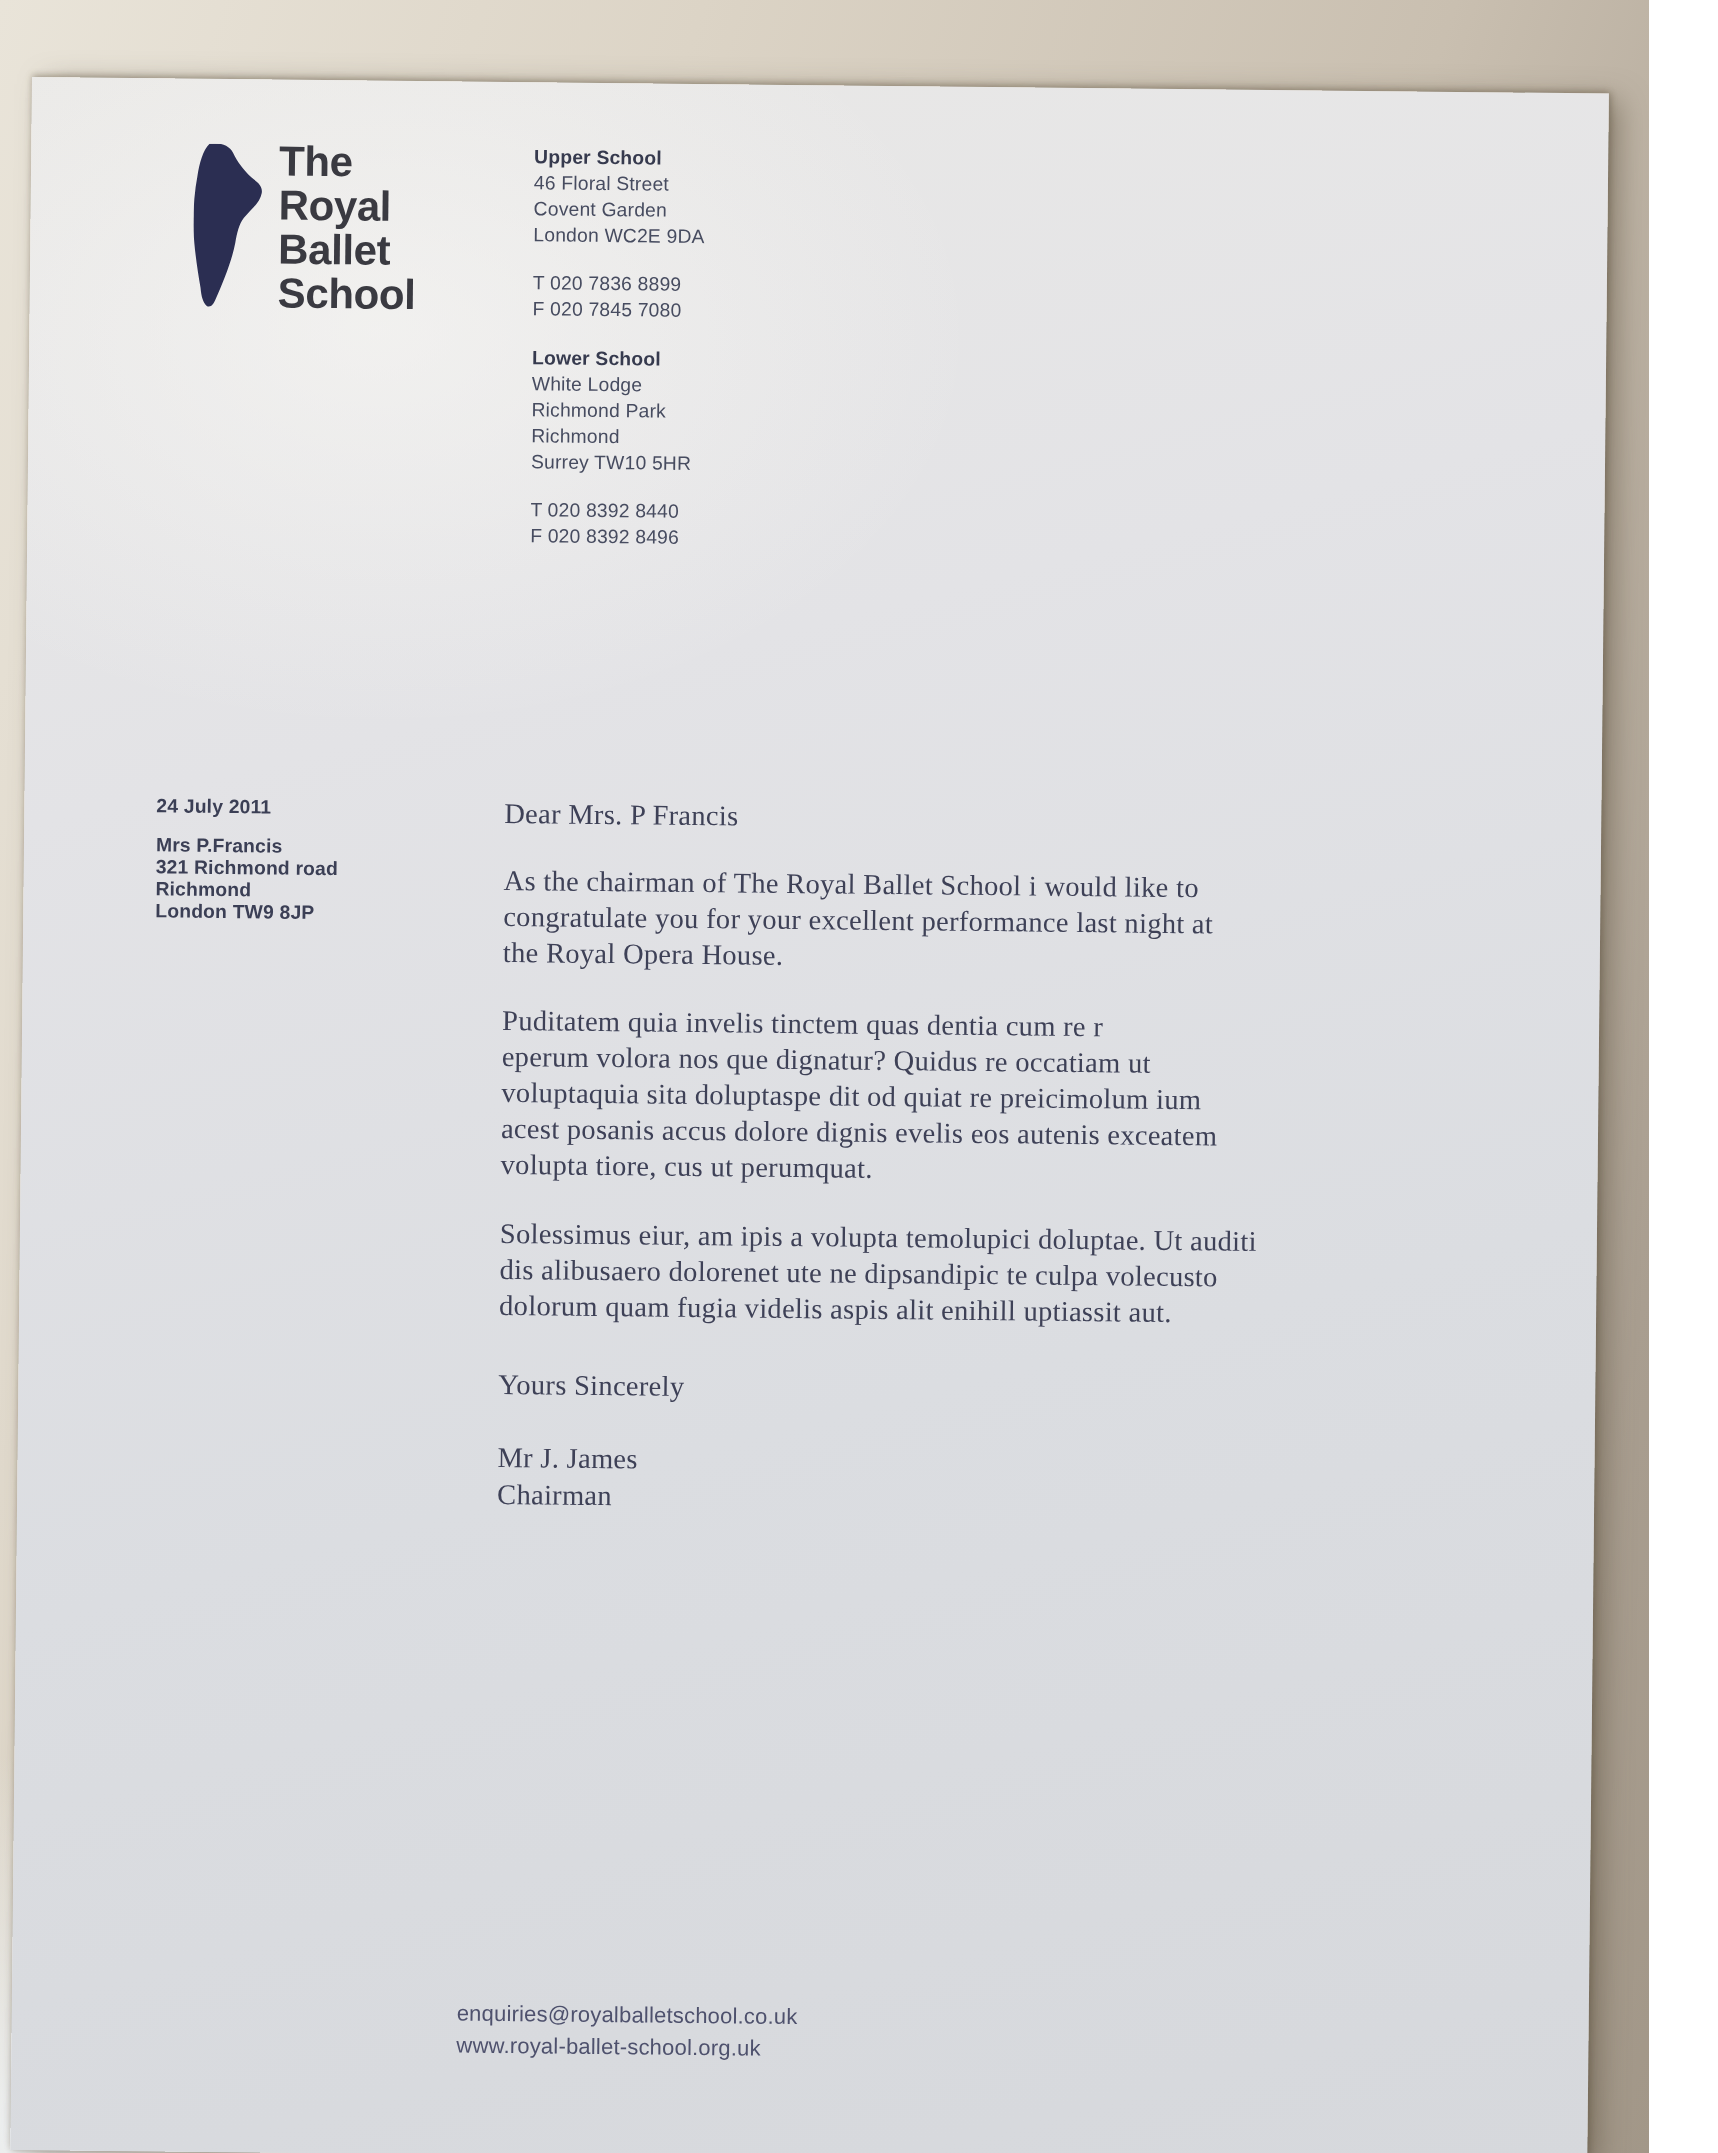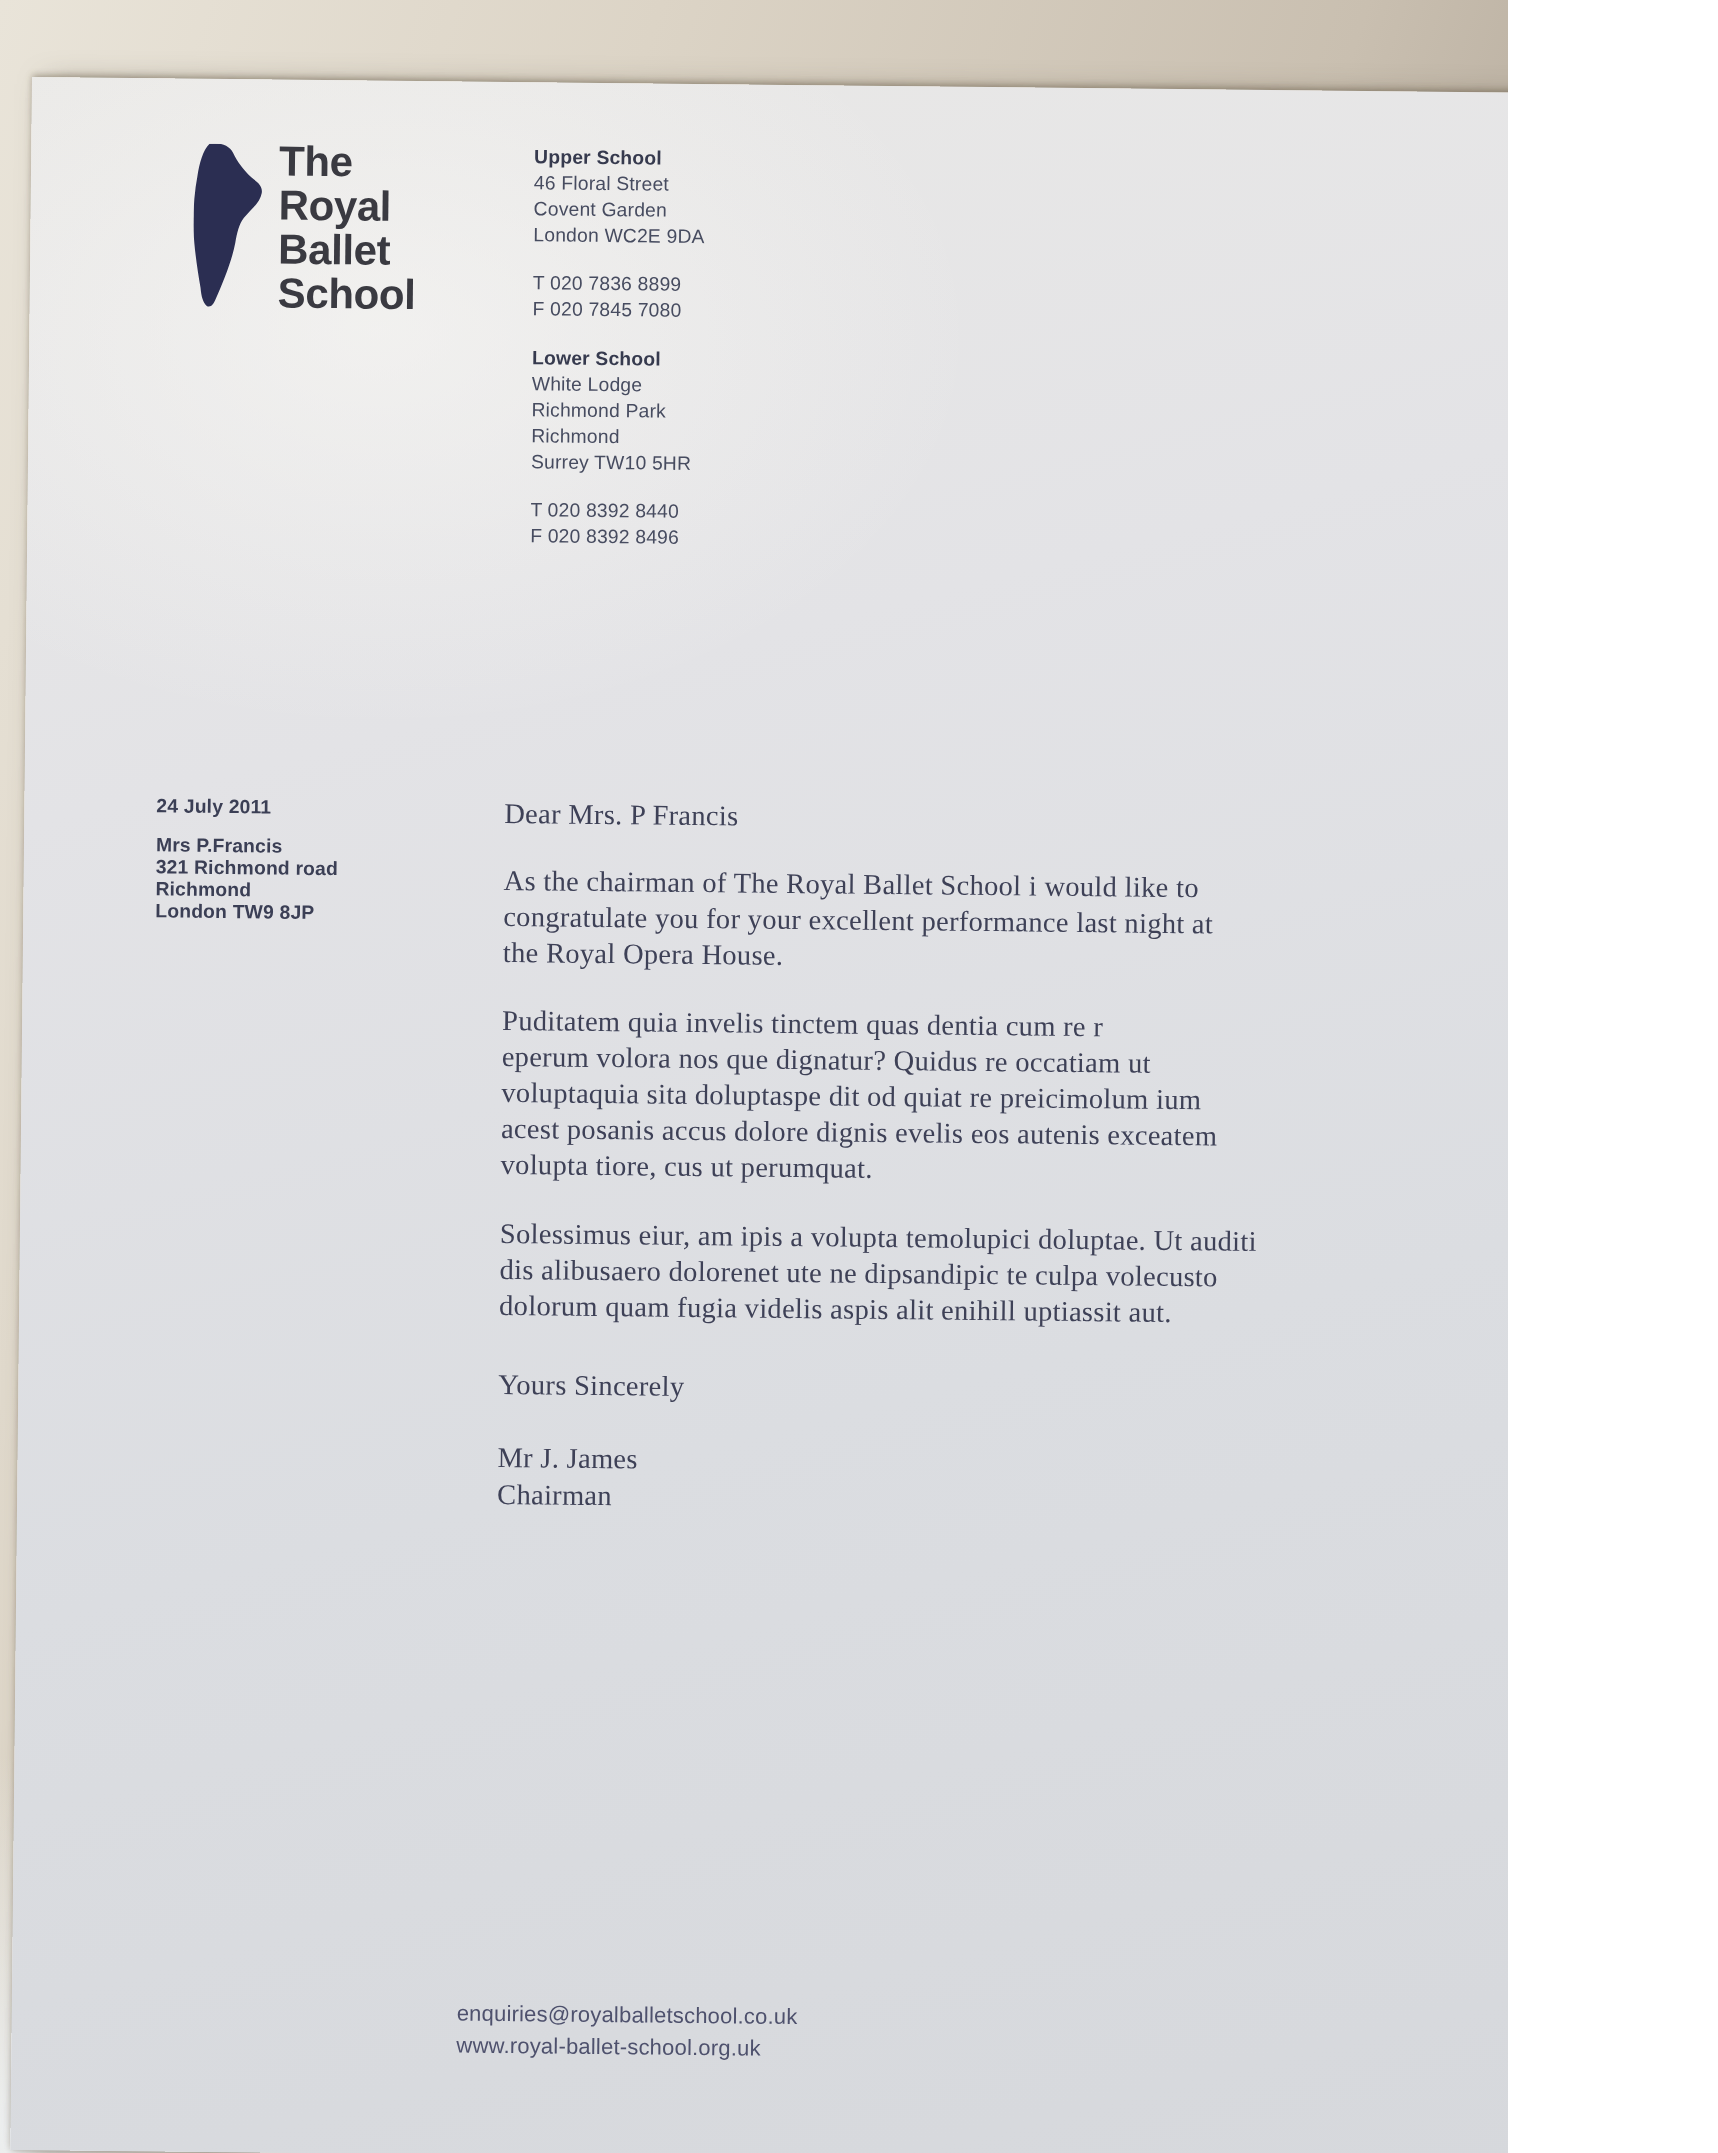--- a/index.html
+++ b/index.html
@@ -1,21 +1,21 @@
 <!DOCTYPE html>
 <html style="font-size:13.4px"><head>
 <meta charset="utf-8">
 <style>
   html,body{margin:0;padding:0;}
   body{
     width:1718px;height:2153px;overflow:hidden;
     font-family:"Liberation Sans","DejaVu Sans",sans-serif;
   }
   #stage{
-    position:relative;width:1508px;height:2153px;overflow:hidden;
+    position:relative;width:1649px;height:2153px;overflow:hidden;
     background:
       radial-gradient(ellipse 755px 629px at 1% 99%, rgba(240,243,245,0.95) 0%, rgba(240,243,245,0) 60%),
       linear-gradient(108deg,#e9e4d9 0%,#dcd4c6 30%,#c9bfb0 62%,#a99e90 88%,#a29788 100%);
   }
   
   #paper{
     position:absolute;left:32px;top:77px;width:1577px;height:2073px;
     transform:rotate(0.6deg);transform-origin:top left;
     background:
       radial-gradient(ellipse 1007px 671px at 22% 12%, rgba(250,249,246,0.55) 0%, rgba(250,249,246,0) 60%),

